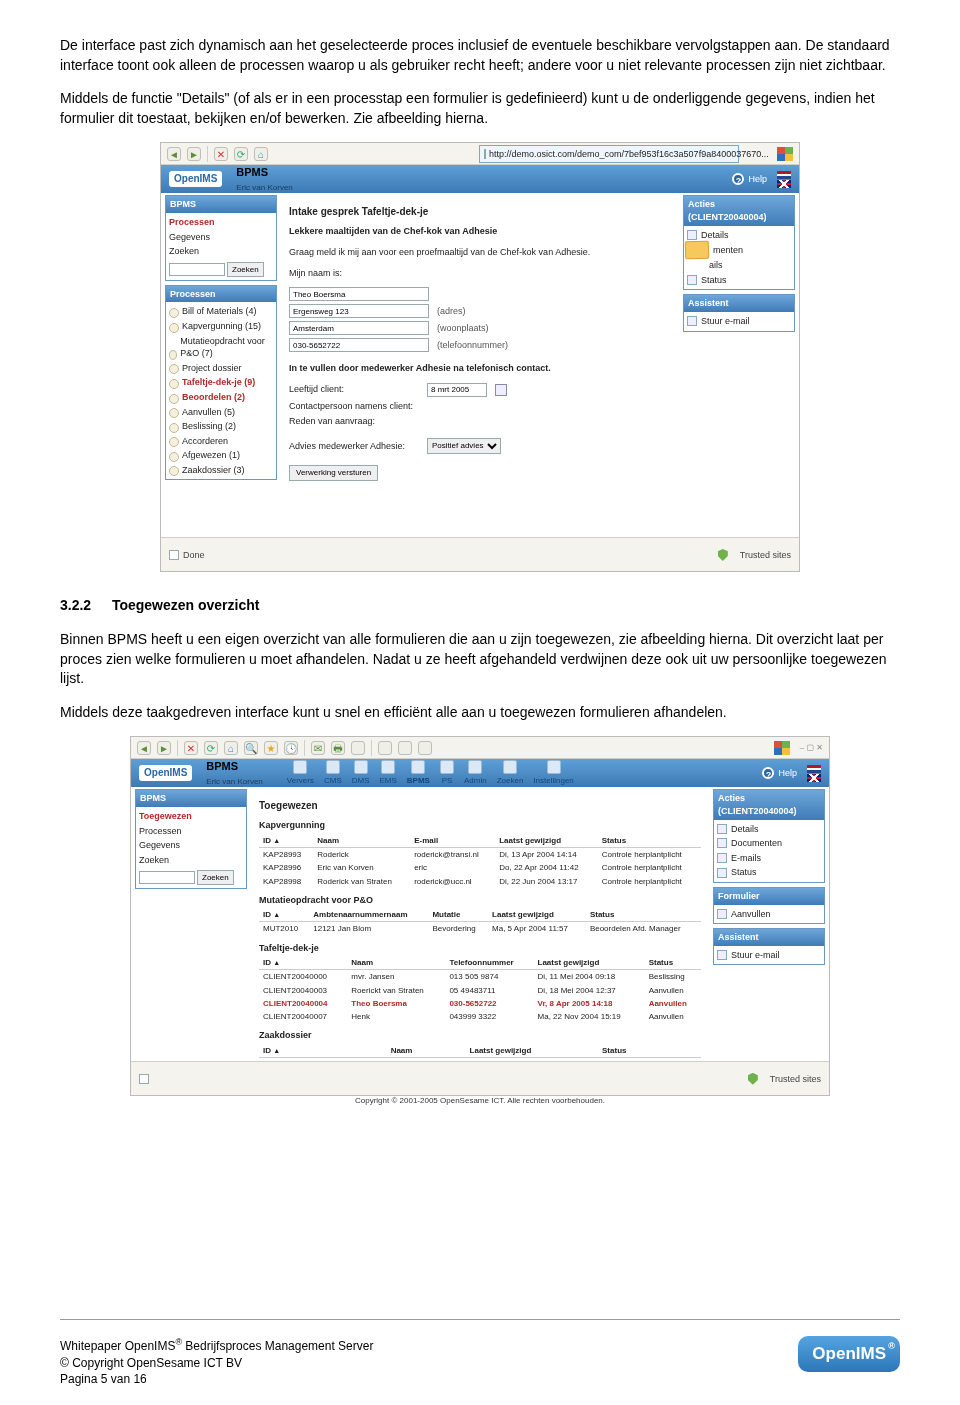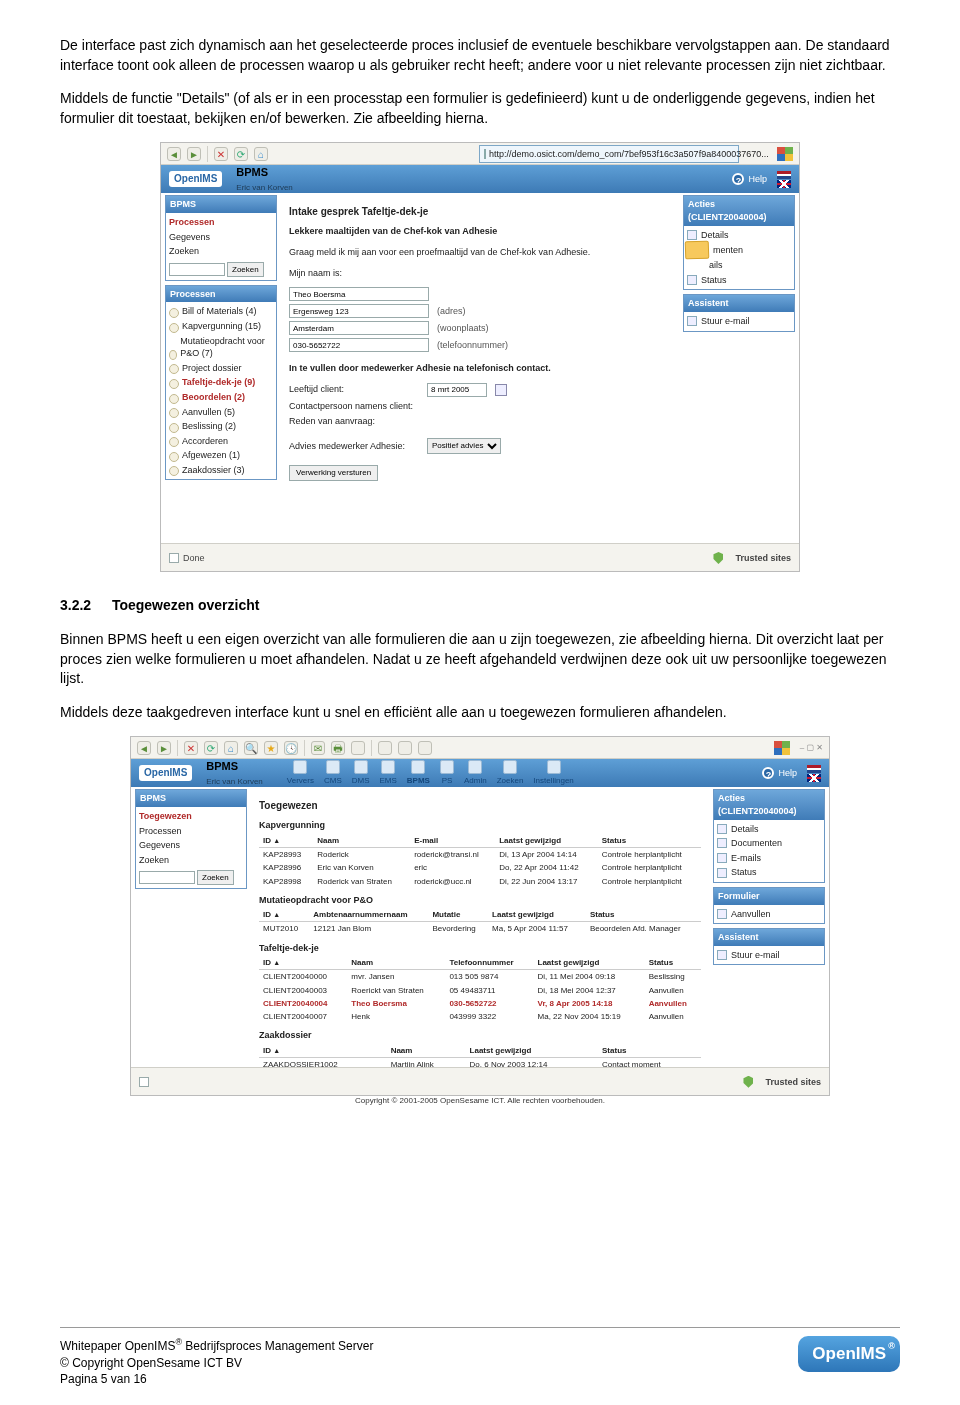--- a/index.html
+++ b/index.html
@@ -92,43 +92,43 @@
   .frow input { height:14px; border:1px solid #9aa; font-size:8px; padding:0 3px; }
   .frow .lab { color:#555; }
   .frow select { height:16px; font-size:8px; border:1px solid #9aa; }
   .btn { font-size:8px; height:16px; padding:0 6px; border:1px solid #9aa; background:#efefef; margin-top:8px; }
   .cal-ico { width:12px;height:12px;border:1px solid #88a;background:#eef;display:inline-block; }
   .rightcol { width:120px; padding:2px 4px; display:flex; flex-direction:column; gap:4px; }
   .rightcol .item { display:flex; align-items:center; gap:4px; padding:1px 0; }
   .ritem-ico { width:10px;height:10px;background:#eef;border:1px solid #8ab; }
   .highlight-ico { width:24px;height:18px;background:#f7c95d;border:1px solid #d6a22a;border-radius:2px;transform:rotate(-2deg); position:relative; margin:-2px 0 -2px -2px;}
   .statusbar {
-    position:absolute; bottom:0; left:0; right:0; height:28px;
+    position:absolute; bottom:0; left:0; right:0; height:34px;
     border-top:1px solid #d0cfc8; background:#f4f3ee;
     display:flex; align-items:center; padding:0 8px; font-size:9px; color:#444;
   }
   .statusbar .done-ico { width:10px;height:10px;background:#fff;border:1px solid #9aa;margin-right:4px; }
-  .trusted { margin-left:auto; display:flex; align-items:center; gap:12px;font-weight:bold; }
+  .trusted { margin-left:auto; display:flex; align-items:center; gap:12px; }
   .trusted .shield { width:10px;height:12px;background:#6fb24c;clip-path:polygon(50% 0,100% 20%,100% 60%,50% 100%,0 60%,0 20%); }
   
   .tgroup { margin-bottom:6px; }
   .tgroup-title { font-weight:bold; font-size:9px; margin:2px 0; }
   table.mini { border-collapse:collapse; width:100%; font-size:8px; }
   table.mini th { text-align:left; font-weight:bold; padding:1px 4px; border-bottom:1px solid #ccc; }
   table.mini td { padding:1px 4px; vertical-align:top; }
   .sort-ico { font-size:7px; }
   tr.redrow td { color:#b02a2a; font-weight:bold; }
   .menu-items { display:flex; gap:10px; font-size:8px; color:#14467a; margin-left:10px; }
   .menu-items span { display:flex; flex-direction:column; align-items:center; gap:1px; }
   .menu-ico { width:14px;height:14px;background:#dbe9f6;border:1px solid #9bbad6;border-radius:2px; }
   .copyright-line { text-align:center; font-size:8px; color:#333; border-top:1px solid #ccc; padding-top:4px; margin-top:4px;}
   
   .footer {
     position:absolute; bottom:18px; left:60px; right:60px;
-    border-top:1px solid #9a9a9a; padding-top:8px;
+    border-top:1px solid #9a9a9a; padding-top:16px;
     display:flex; align-items:flex-start; justify-content:space-between;
     font-size:12px; color:#000;
   }
   .footer .lines div { line-height:1.35; }
   .footer-logo {
     background: linear-gradient(#55a4e0,#2d76b8);
     color:#fff; font-weight:bold; padding:6px 14px;
     border-radius:10px; font-size:17px;
     position:relative;
   }

